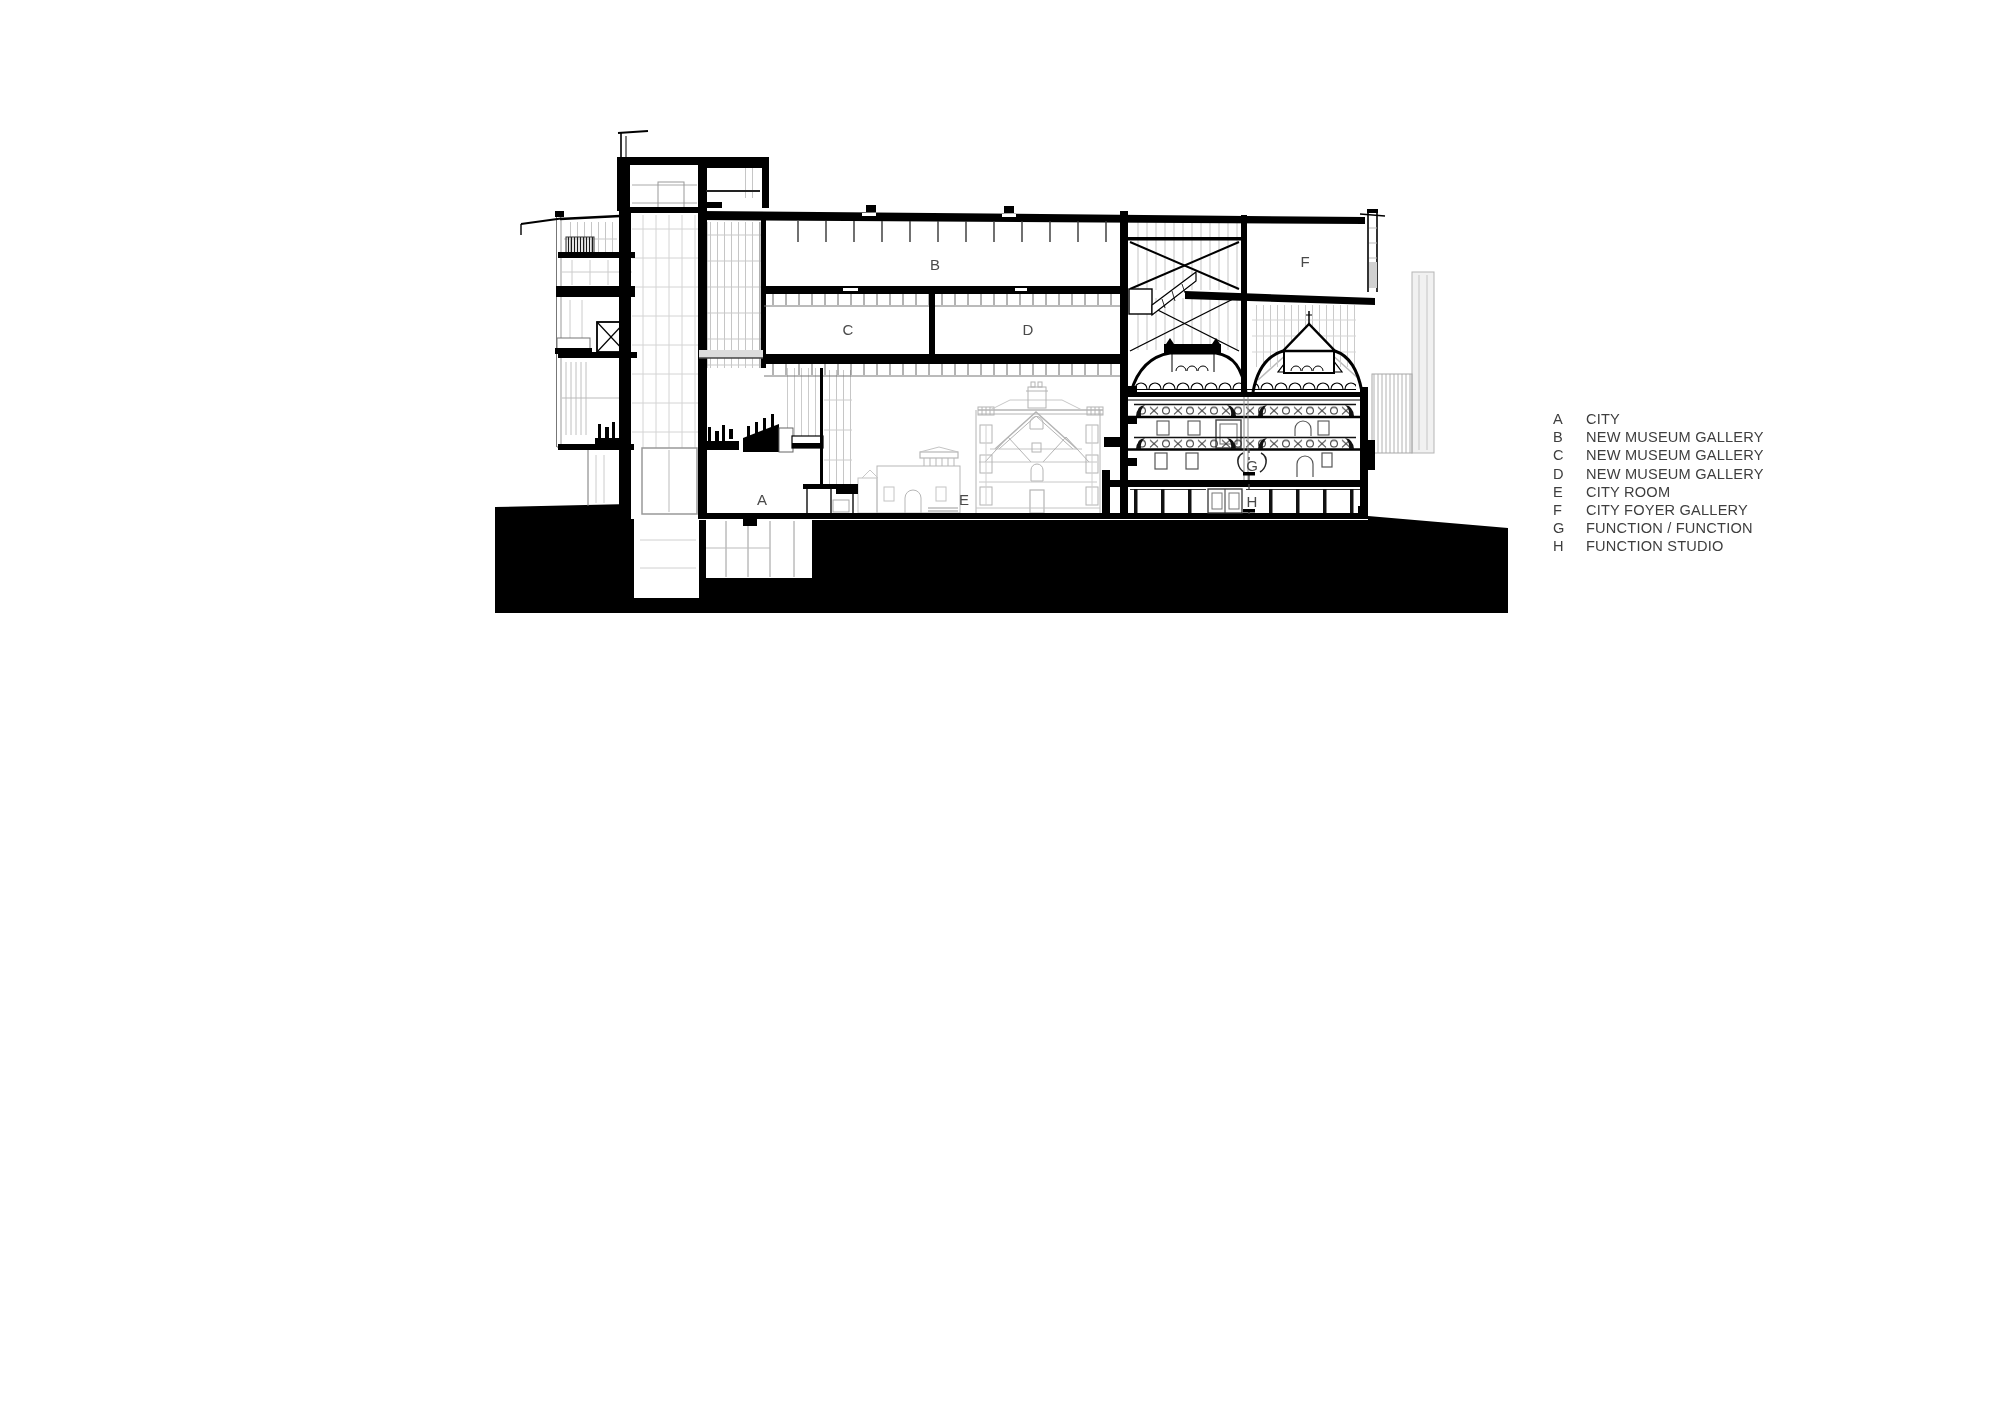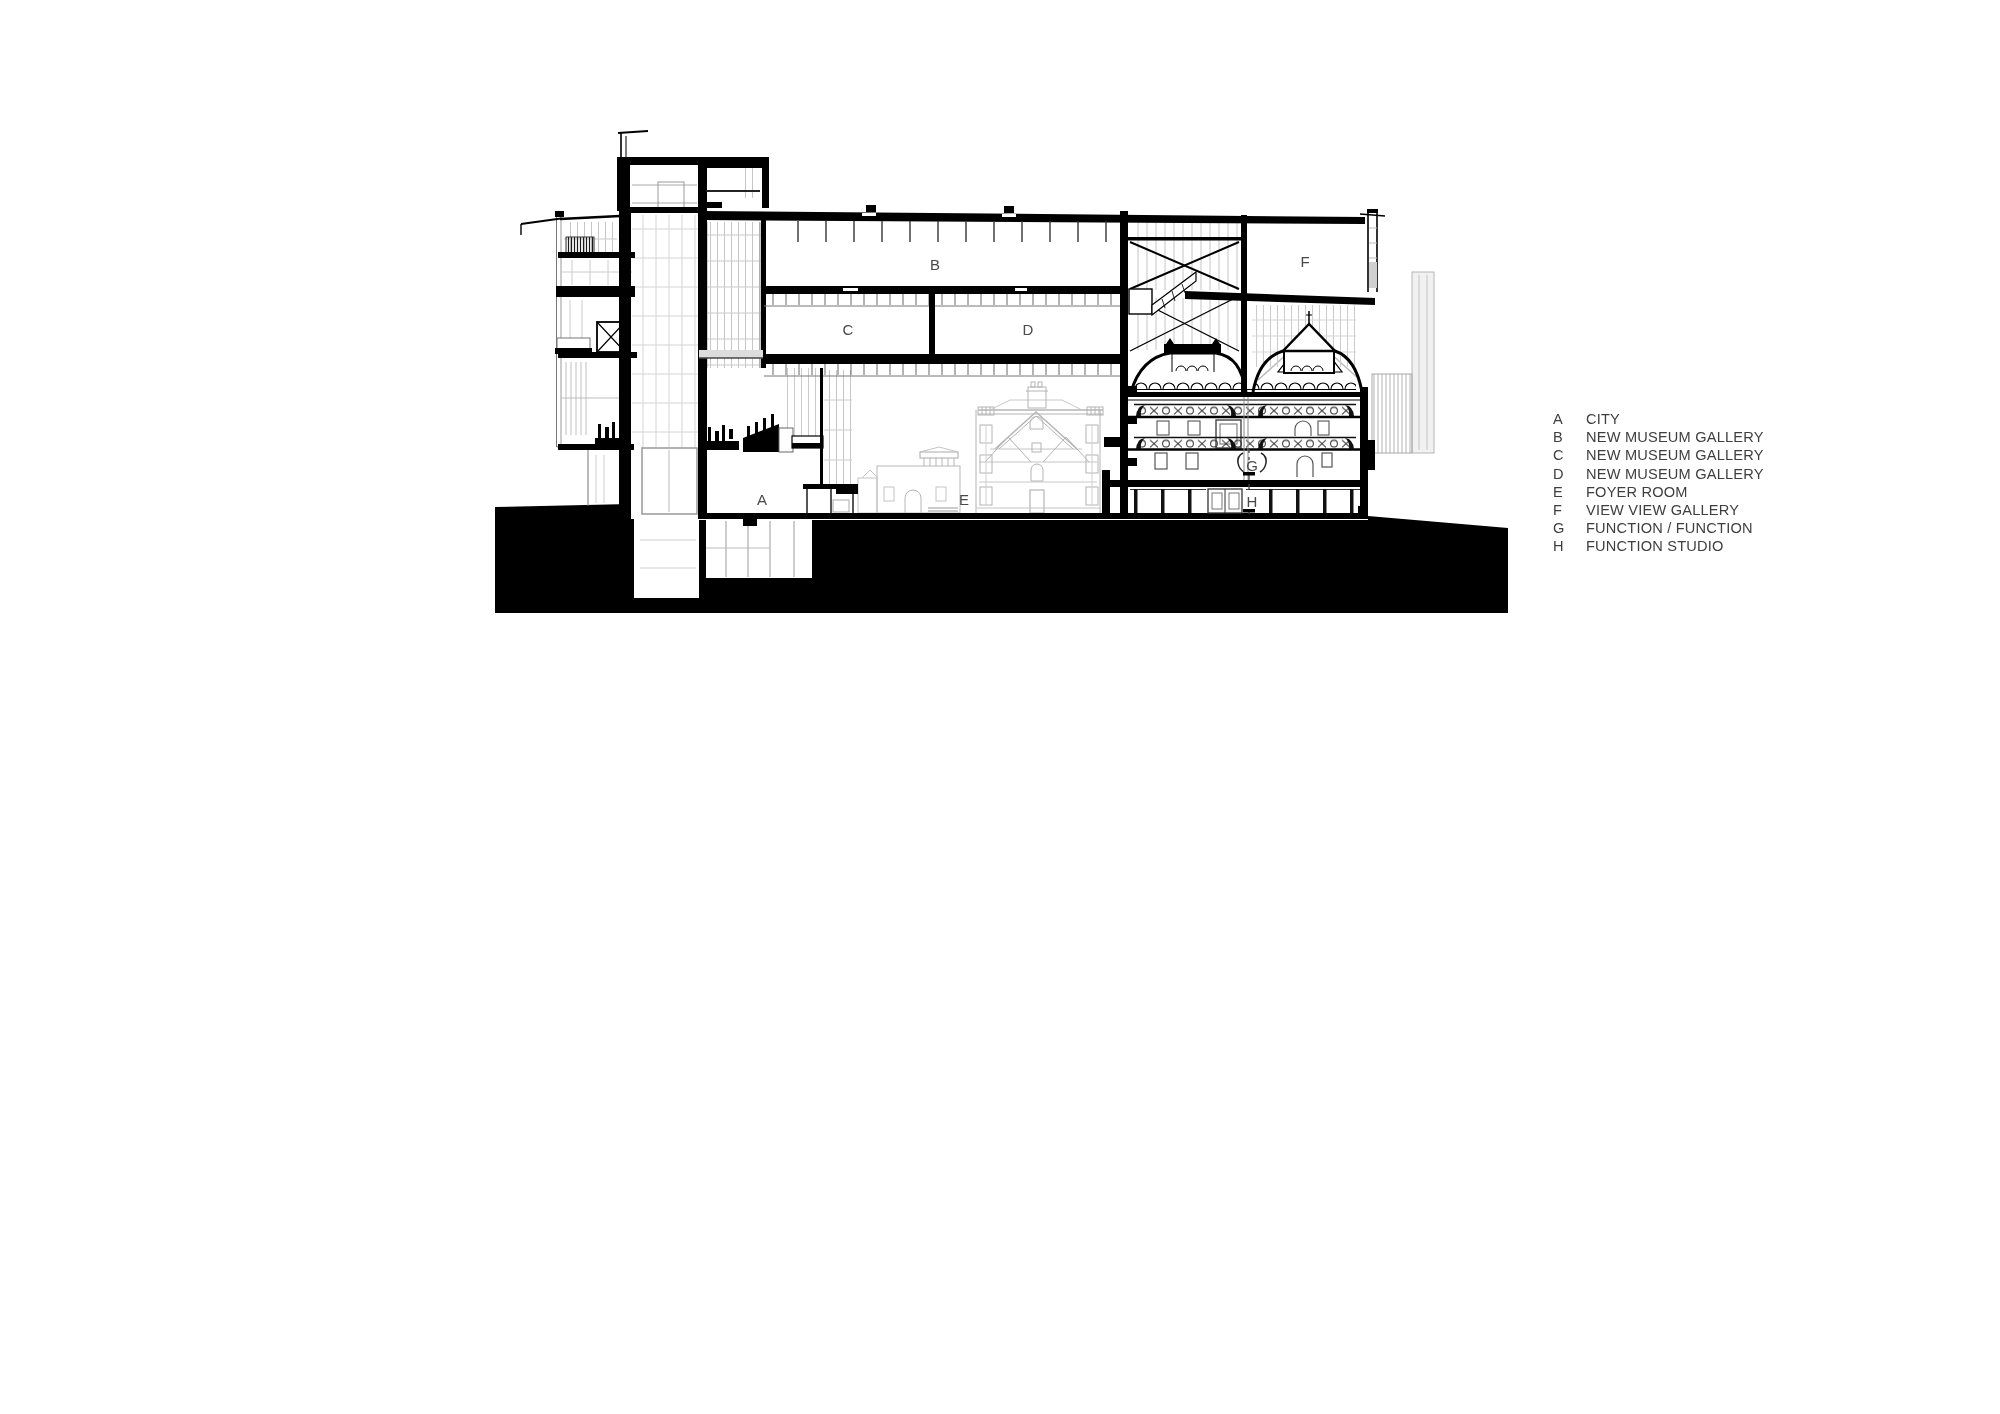--- a/index.html
+++ b/index.html
@@ -443,25 +443,25 @@
   <div class="legend-row">
     <span class="legend-key">C</span>
     <span class="legend-label">NEW MUSEUM GALLERY</span>
   </div>
   <div class="legend-row">
     <span class="legend-key">D</span>
     <span class="legend-label">NEW MUSEUM GALLERY</span>
   </div>
   <div class="legend-row">
     <span class="legend-key">E</span>
-    <span class="legend-label">FOYER ROOM</span>
+    <span class="legend-label">CITY ROOM</span>
   </div>
   <div class="legend-row">
     <span class="legend-key">F</span>
-    <span class="legend-label">VIEW VIEW GALLERY</span>
+    <span class="legend-label">CITY FOYER GALLERY</span>
   </div>
   <div class="legend-row">
     <span class="legend-key">G</span>
     <span class="legend-label">FUNCTION / FUNCTION</span>
   </div>
   <div class="legend-row">
     <span class="legend-key">H</span>
     <span class="legend-label">FUNCTION STUDIO</span>
   </div>
 </div>

